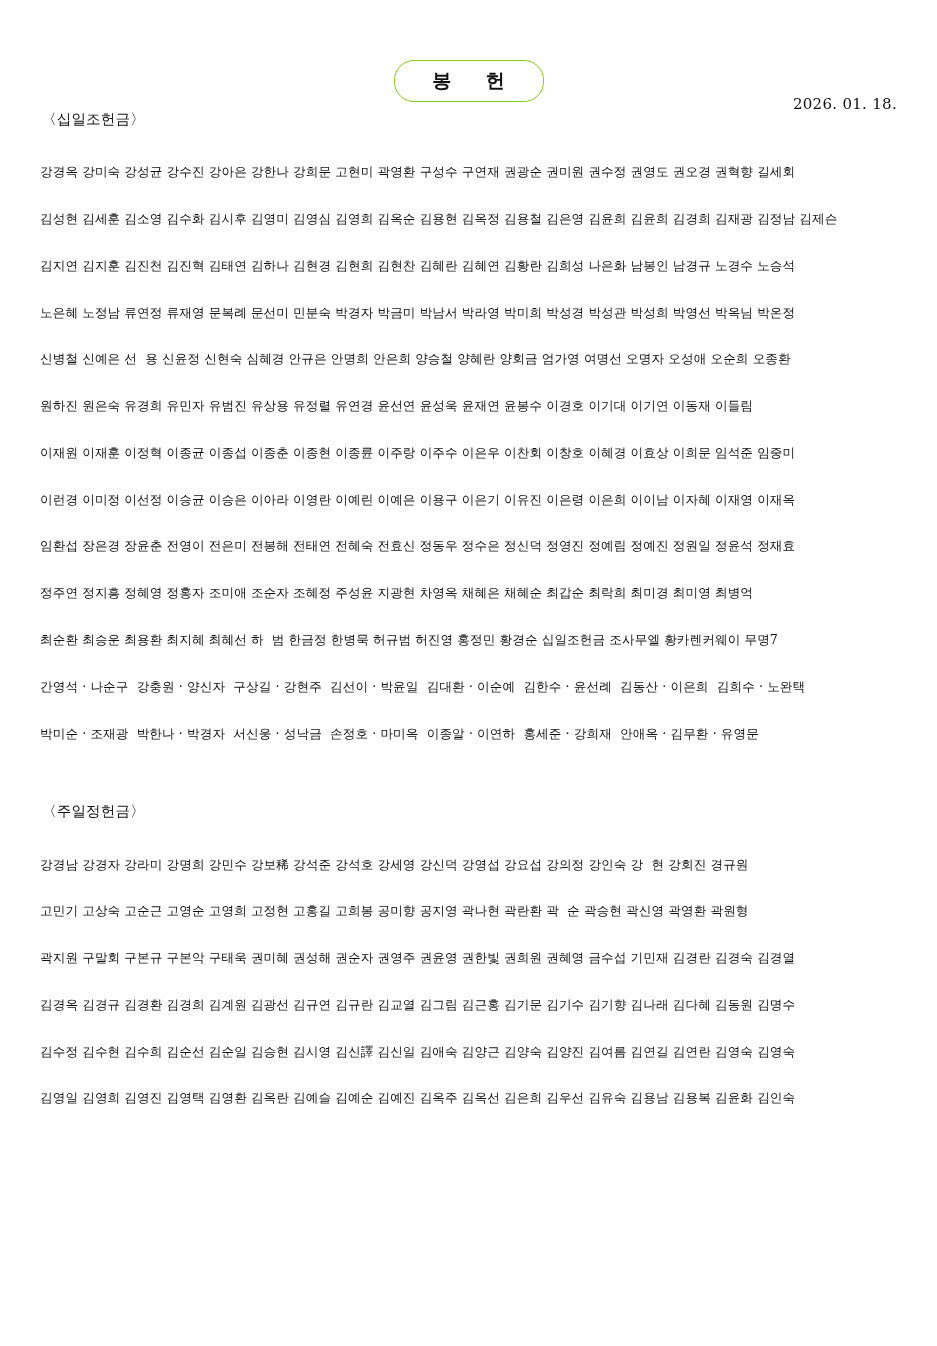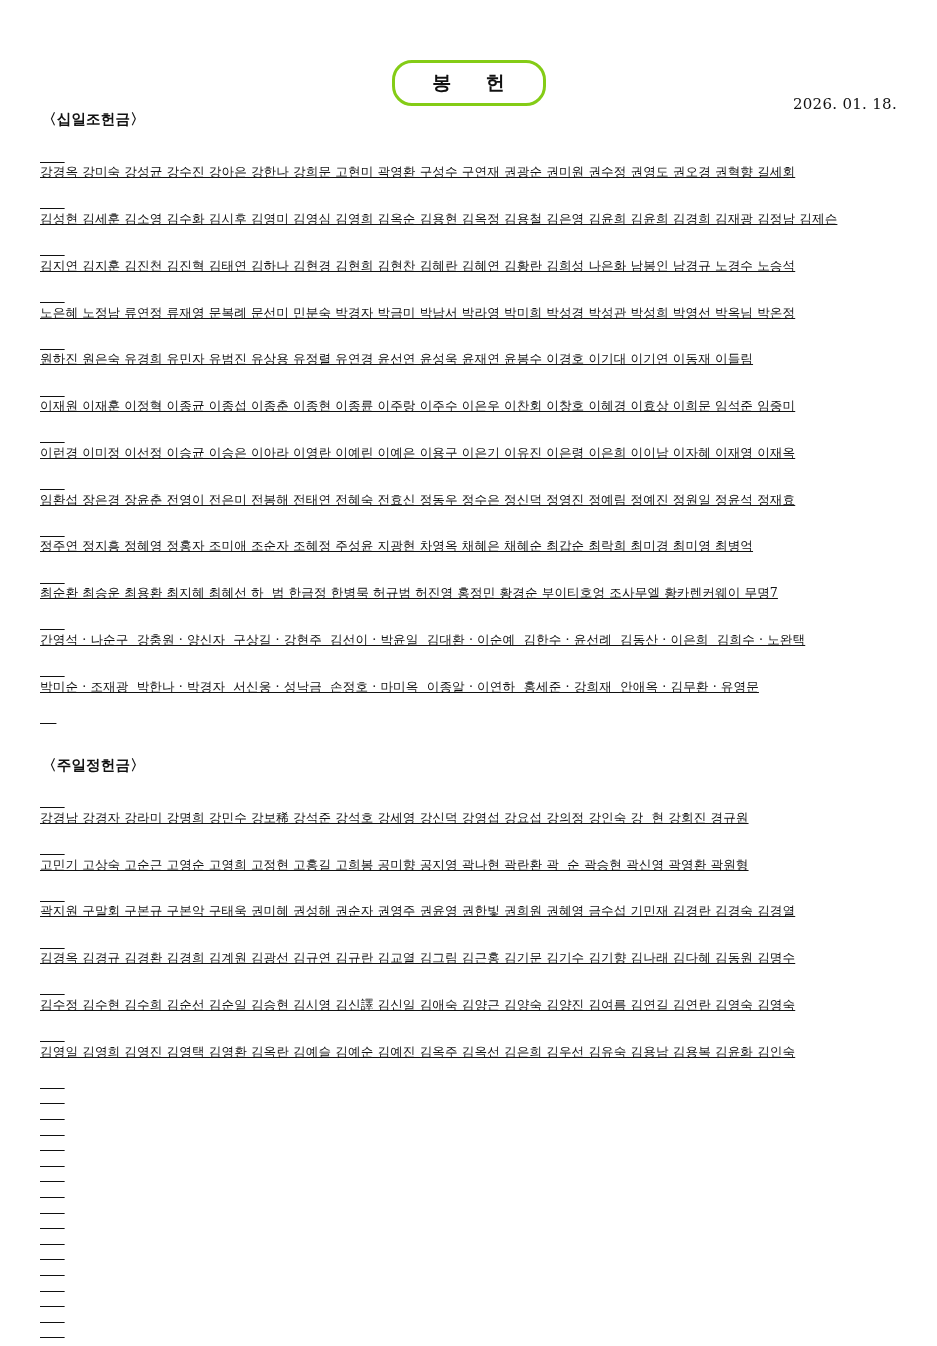--- a/index.html
+++ b/index.html
@@ -25,21 +25,21 @@
     position: relative;
     height: 96px;
   }
   .title-pill {
     position: absolute;
     left: 50%;
     transform: translateX(-50%);
     top: 60px;
     width: 148px;
     height: 40px;
-    border: 3px solid #84cc16;
+    border: 1px solid #84cc16;
     border-radius: 20px;
     display: flex;
     align-items: center;
     justify-content: center;
     letter-spacing: 14px;
     text-indent: 14px;
     font-size: 19px;
     font-weight: bold;
     background: #fff;
   }
@@ -48,31 +48,30 @@
     right: 0;
     top: 95px;
     font-size: 15px;
     letter-spacing: 0.3px;
   }
   .section {
     margin-top: 2px;
   }
   .section-title {
     font-size: 14.5px;
-    font-weight: bold;
+    font-weight: normal;
     margin: 14px 0 4px 2px;
     letter-spacing: 0.2px;
   }
   .names {
     font-size: 12.6px;
     line-height: 15.6px;
     letter-spacing: 0.1px;
     white-space: pre;
     font-family: "DejaVu Serif", "Liberation Serif", serif;
-    text-decoration: underline;
   }
   .names .row {
     display: block;
     white-space: pre;
   }
   .spacer-lg { height: 16px; }
 </style>
 </head>
 <body>
 
@@ -83,26 +82,27 @@
     <div class="doc-date">2026. 01. 18.</div>
   </div>
 
   <div class="section">
     <div class="section-title">〈십일조헌금〉</div>
     <div class="names">
       <span class="row">강경옥 강미숙 강성균 강수진 강아은 강한나 강희문 고현미 곽영환 구성수 구연재 권광순 권미원 권수정 권영도 권오경 권혁향 길세회</span>
       <span class="row">김성현 김세훈 김소영 김수화 김시후 김영미 김영심 김영희 김옥순 김용현 김옥정 김용철 김은영 김윤희 김윤희 김경희 김재광 김정남 김제슨</span>
       <span class="row">김지연 김지훈 김진천 김진혁 김태연 김하나 김현경 김현희 김현찬 김혜란 김혜연 김황란 김희성 나은화 남봉인 남경규 노경수 노승석</span>
       <span class="row">노은혜 노정남 류연정 류재영 문복례 문선미 민분숙 박경자 박금미 박남서 박라영 박미희 박성경 박성관 박성희 박영선 박옥님 박온정</span>
+      <span class="row">신병철 신예은 선  용 신윤정 신현숙 심혜경 안규은 안명희 안은희 양승철 양혜란 양회금 엄가영 여명선 오명자 오성애 오순희 오종환</span>
       <span class="row">원하진 원은숙 유경희 유민자 유범진 유상용 유정렬 유연경 윤선연 윤성욱 윤재연 윤봉수 이경호 이기대 이기연 이동재 이들림</span>
       <span class="row">이재원 이재훈 이정혁 이종균 이종섭 이종춘 이종현 이종륜 이주랑 이주수 이은우 이찬회 이창호 이혜경 이효상 이희문 임석준 임중미</span>
       <span class="row">이런경 이미정 이선정 이승균 이승은 이아라 이영란 이예린 이예은 이용구 이은기 이유진 이은령 이은희 이이남 이자혜 이재영 이재옥</span>
       <span class="row">임환섭 장은경 장윤춘 전영이 전은미 전봉해 전태연 전혜숙 전효신 정동우 정수은 정신덕 정영진 정예림 정예진 정원일 정윤석 정재효</span>
       <span class="row">정주연 정지흥 정혜영 정홍자 조미애 조순자 조혜정 주성윤 지광현 차영옥 채혜은 채혜순 최갑순 최락희 최미경 최미영 최병억</span>
-      <span class="row">최순환 최승운 최용환 최지혜 최혜선 하  범 한금정 한병묵 허규범 허진영 홍정민 황경순 부이티호엉 조사무엘 황카렌커웨이 무명7</span>
+      <span class="row">최순환 최승운 최용환 최지혜 최혜선 하  범 한금정 한병묵 허규범 허진영 홍정민 황경순 십일조헌금 조사무엘 황카렌커웨이 무명7</span>
       <span class="row">간영석 · 나순구  강충원 · 양신자  구상길 · 강현주  김선이 · 박윤일  김대환 · 이순예  김한수 · 윤선례  김동산 · 이은희  김희수 · 노완택</span>
       <span class="row">박미순 · 조재광  박한나 · 박경자  서신웅 · 성낙금  손정호 · 마미옥  이종알 · 이연하  홍세준 · 강희재  안애옥 · 김무환 · 유영문</span>
     </div>
   </div>
 
   <div class="spacer-lg"></div>
 
   <div class="section">
     <div class="section-title">〈주일정헌금〉</div>
     <div class="names">

